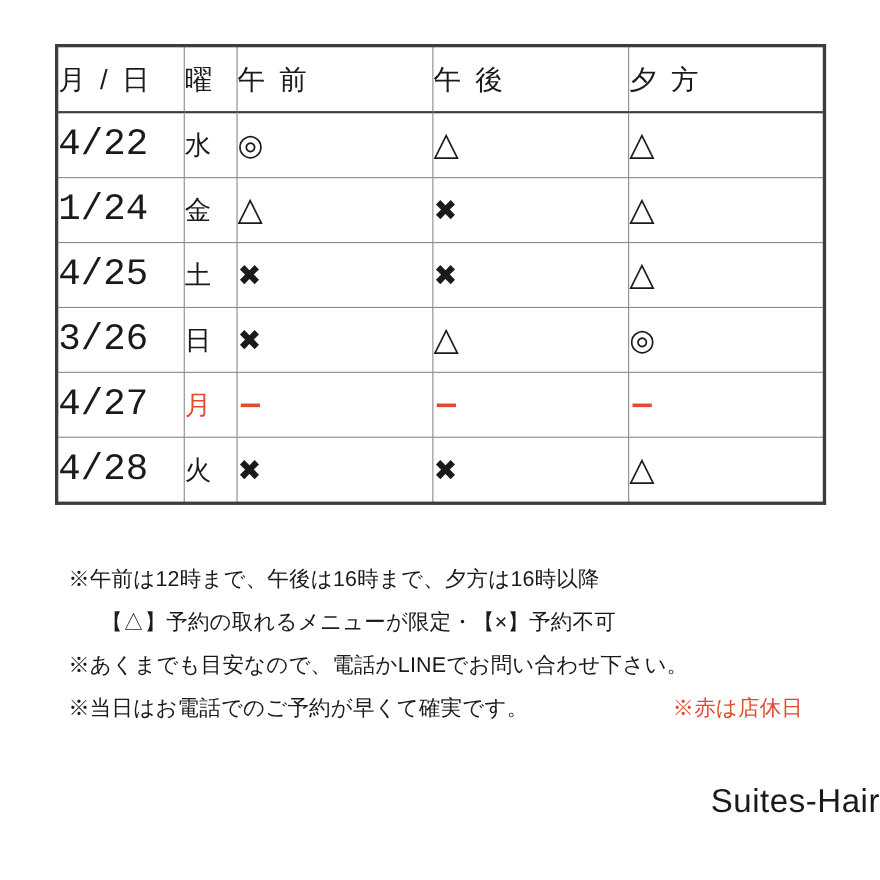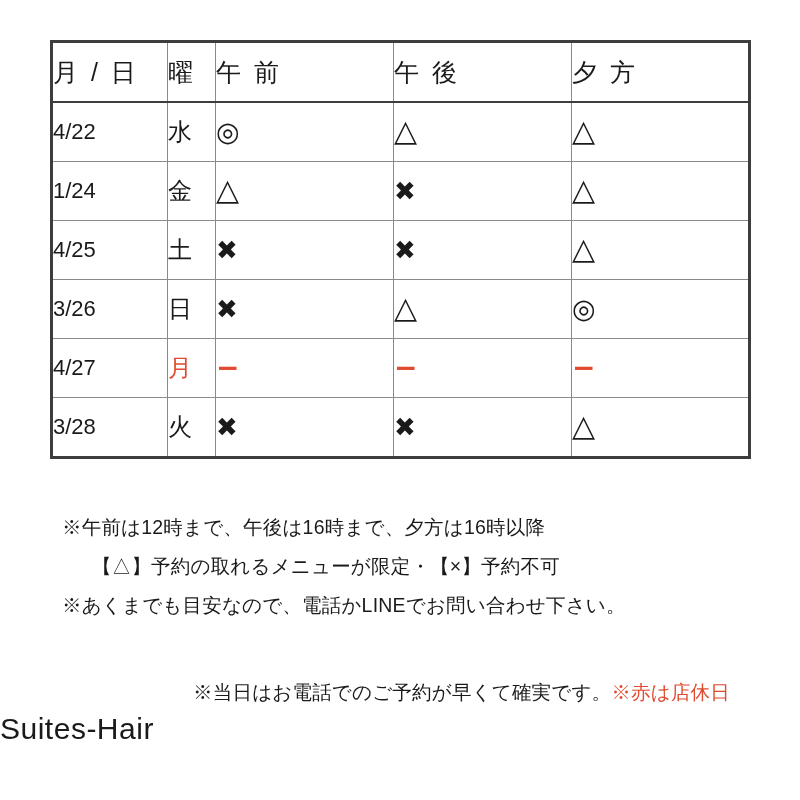--- a/index.html
+++ b/index.html
@@ -49,22 +49,23 @@
     height: 58px;
     font-size: 25px;
     letter-spacing: 3px;
     border-bottom: 2px solid #3d3d3d !important;
   }
   tbody td {
     height: 58px;
     font-size: 26px;
   }
   td.date {
-    font-size: 22px;
+    font-size: 34px;
     letter-spacing: 0px;
+    font-family: Liberation Mono, monospace;
   }
   td.dow {
     font-size: 24px;
   }
   td.holiday-dow {
     color: #e04a2f;
   }
   .mark {
     display: inline-block;
     line-height: 1;
@@ -106,37 +107,36 @@
     white-space: nowrap;
     letter-spacing: 0.2px;
     color: #1a1a1a;
   }
   .note-line.indent {
     padding-left: 30px;
   }
   .note-row {
     display: flex;
     align-items: baseline;
-    justify-content: flex-end;
+    justify-content: space-between;
     width: 668px;
-    margin-top: 48px;
   }
   .note-red {
     color: #e04a2f;
     font-size: 19.5px;
     white-space: nowrap;
   }
 
   
   .brand {
     position: absolute;
     left: 0;
     top: 712px;
     width: 800px;
-    text-align: left;
+    text-align: right;
     font-size: 30px;
     letter-spacing: 0.5px;
     color: #1a1a1a;
     font-family: "Liberation Sans", sans-serif;
   }
 </style>
 </head>
 <body>
 
 <div class="page">
@@ -189,21 +189,21 @@
             <td><span class="mark mark-double">◎</span></td>
           </tr>
           <tr>
             <td class="date">4/27</td>
             <td class="dow holiday-dow">月</td>
             <td><span class="mark mark-dash">−</span></td>
             <td><span class="mark mark-dash">−</span></td>
             <td><span class="mark mark-dash">−</span></td>
           </tr>
           <tr>
-            <td class="date">3/28</td>
+            <td class="date">4/28</td>
             <td class="dow">火</td>
             <td><span class="mark mark-cross">✖</span></td>
             <td><span class="mark mark-cross">✖</span></td>
             <td><span class="mark mark-tri">△</span></td>
           </tr>
         </tbody>
     </table>
   </div>
 
   <div class="notes">

